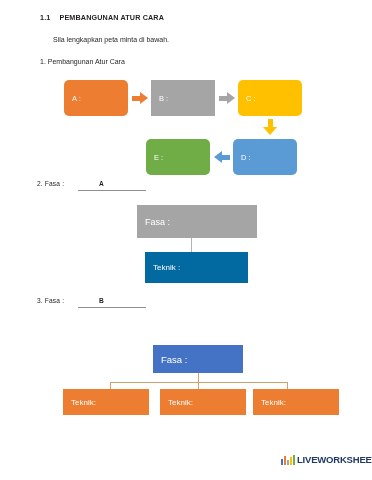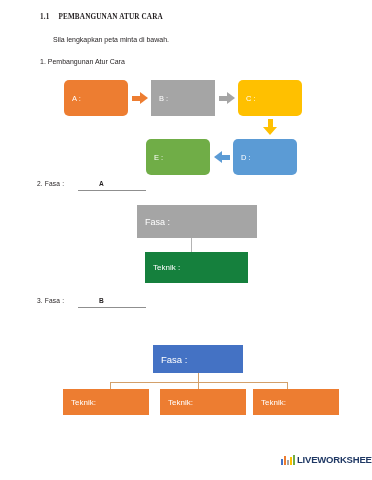--- a/index.html
+++ b/index.html
@@ -24,21 +24,20 @@
 
   
   .heading {
     position: absolute;
     left: 40px;
     top: 13px;
     font-size: 7.2px;
     font-weight: bold;
     letter-spacing: 0.15px;
     white-space: nowrap;
-    font-family: Liberation Serif, serif;
   }
   .heading .num { margin-right: 9px; }
 
   .instruction {
     position: absolute;
     left: 53px;
     top: 36px;
     font-size: 7px;
     white-space: nowrap;
   }
@@ -178,21 +177,21 @@
   </div>
   <div class="answer-val" style="left:99px; top:180px;">A</div>
   <div class="answer-line" style="left:78px; top:190px; width:68px;"></div>
 
   <div class="conn-grey" style="left:191px; top:238px; width:0.9px; height:18px;"></div>
 
   <div class="box" style="left:137px; top:205px; width:120px; height:33px; background:#A5A5A5; font-size:9px;">
     <span>Fasa :</span>
   </div>
 
-  <div class="box" style="left:145px; top:252px; width:103px; height:31px; background:#15803d; font-size:8px;">
+  <div class="box" style="left:145px; top:252px; width:103px; height:31px; background:#0369a1; font-size:8px;">
     <span>Teknik :</span>
   </div>
 
   <div class="q-row" style="left:37px; top:297px;">
     <span class="lbl">3.</span>
     <span class="lbl">Fasa :</span>
   </div>
   <div class="answer-val" style="left:99px; top:297px;">B</div>
   <div class="answer-line" style="left:78px; top:307px; width:68px;"></div>
 

